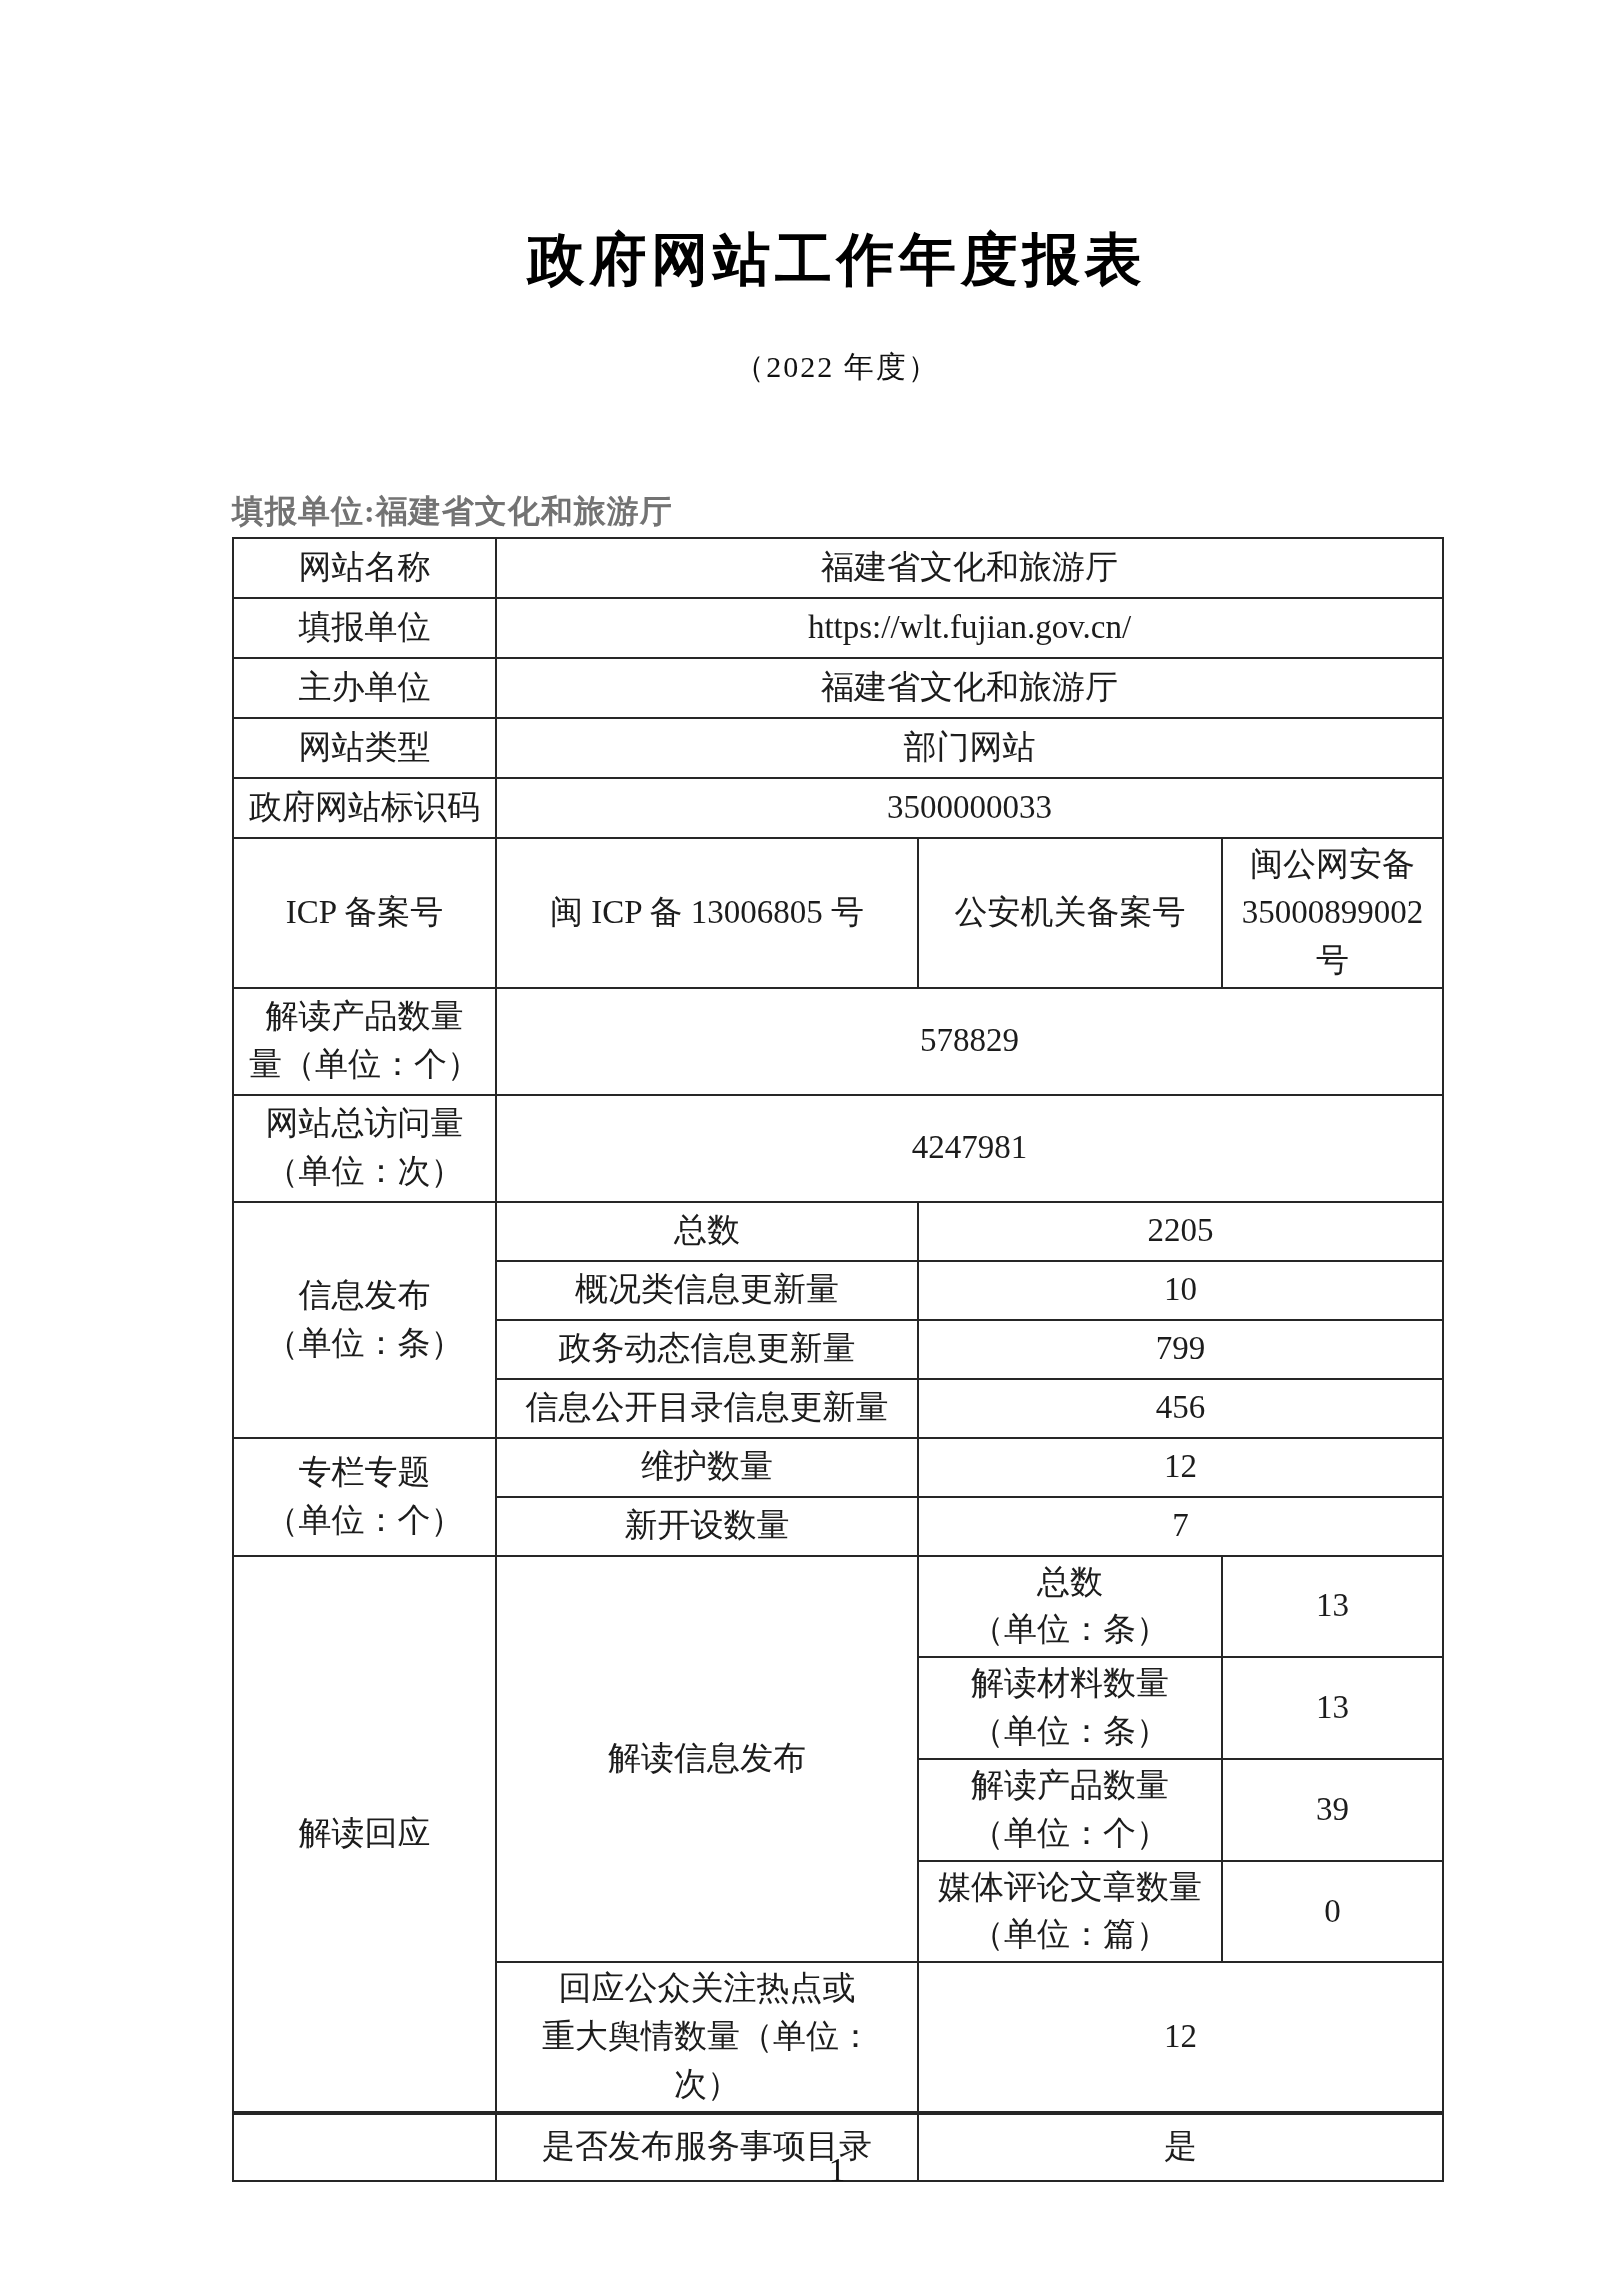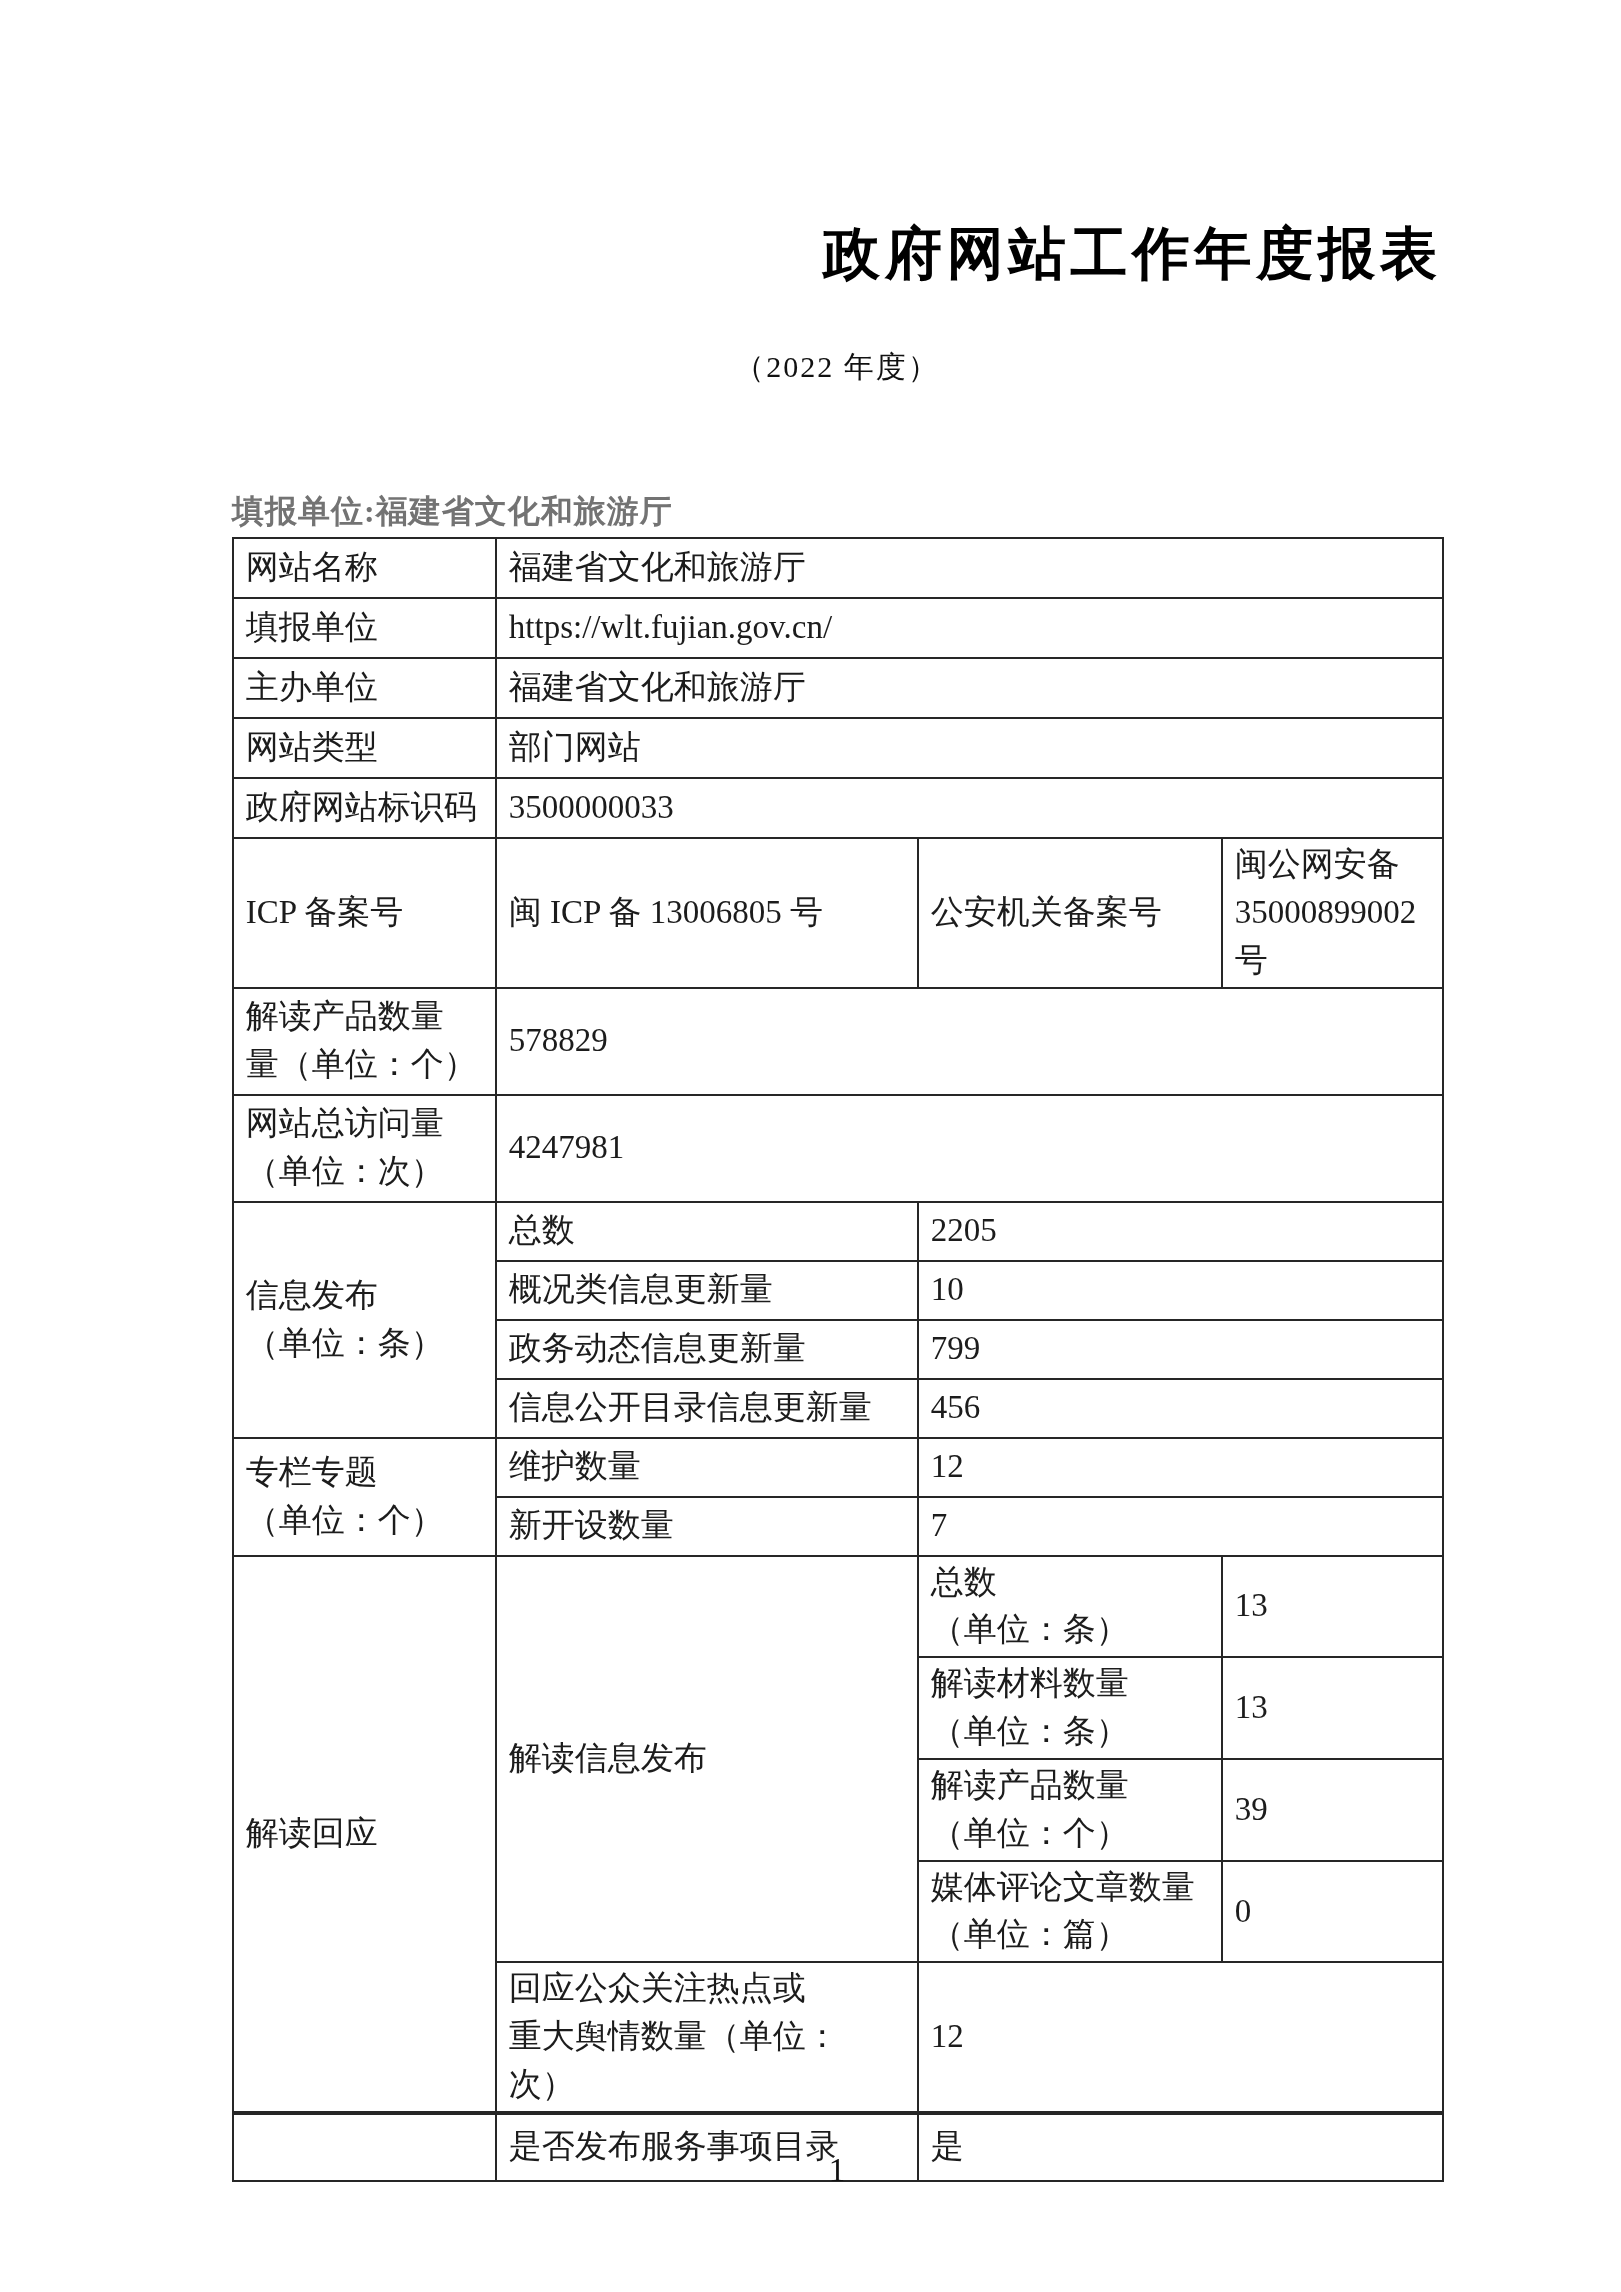--- a/index.html
+++ b/index.html
@@ -3,38 +3,38 @@
 <meta charset="utf-8">
 <style>
   html,body{margin:0;padding:0;}
   body{
     width:1621px;height:2293px;background:#ffffff;position:relative;
     font-family:"Liberation Serif","DejaVu Serif",serif;color:#1c1c1c;
     -webkit-font-smoothing:antialiased;
   }
   .content{position:absolute;left:232px;width:1210px;}
   .doc-title{
-    top:222px;text-align:right;font-family:"Liberation Sans","DejaVu Sans",sans-serif;
+    top:228px;text-align:center;font-family:"Liberation Sans","DejaVu Sans",sans-serif;
     font-weight:700;font-size:57px;letter-spacing:4.9px;color:#000;line-height:1.1;
   }
   .doc-subtitle{
     top:347px;text-align:center;font-size:30px;letter-spacing:2px;color:#111;
   }
   .unit-line{
     top:490px;font-size:32px;font-weight:700;color:#737373;letter-spacing:1px;
   }
   table.report{
     position:absolute;left:232px;top:537px;width:1210px;
     border-collapse:collapse;table-layout:fixed;
     border:2.9px solid #262626;
     font-size:33px;line-height:1.45;
   }
   table.report td{
     border:2px solid #262626;
-    text-align:left;vertical-align:middle;
+    text-align:center;vertical-align:middle;
     white-space:pre-line;
     padding:2px 11.8px;
     overflow:hidden;
   }
   
   tr.h-s  td{height:54px;}      
   tr.h-icp td{height:133px;}    
   tr.h-2a td{height:101px;}     
   tr.h-g  td{height:53px;}      
   tr.h-2b td{height:92px;}      

